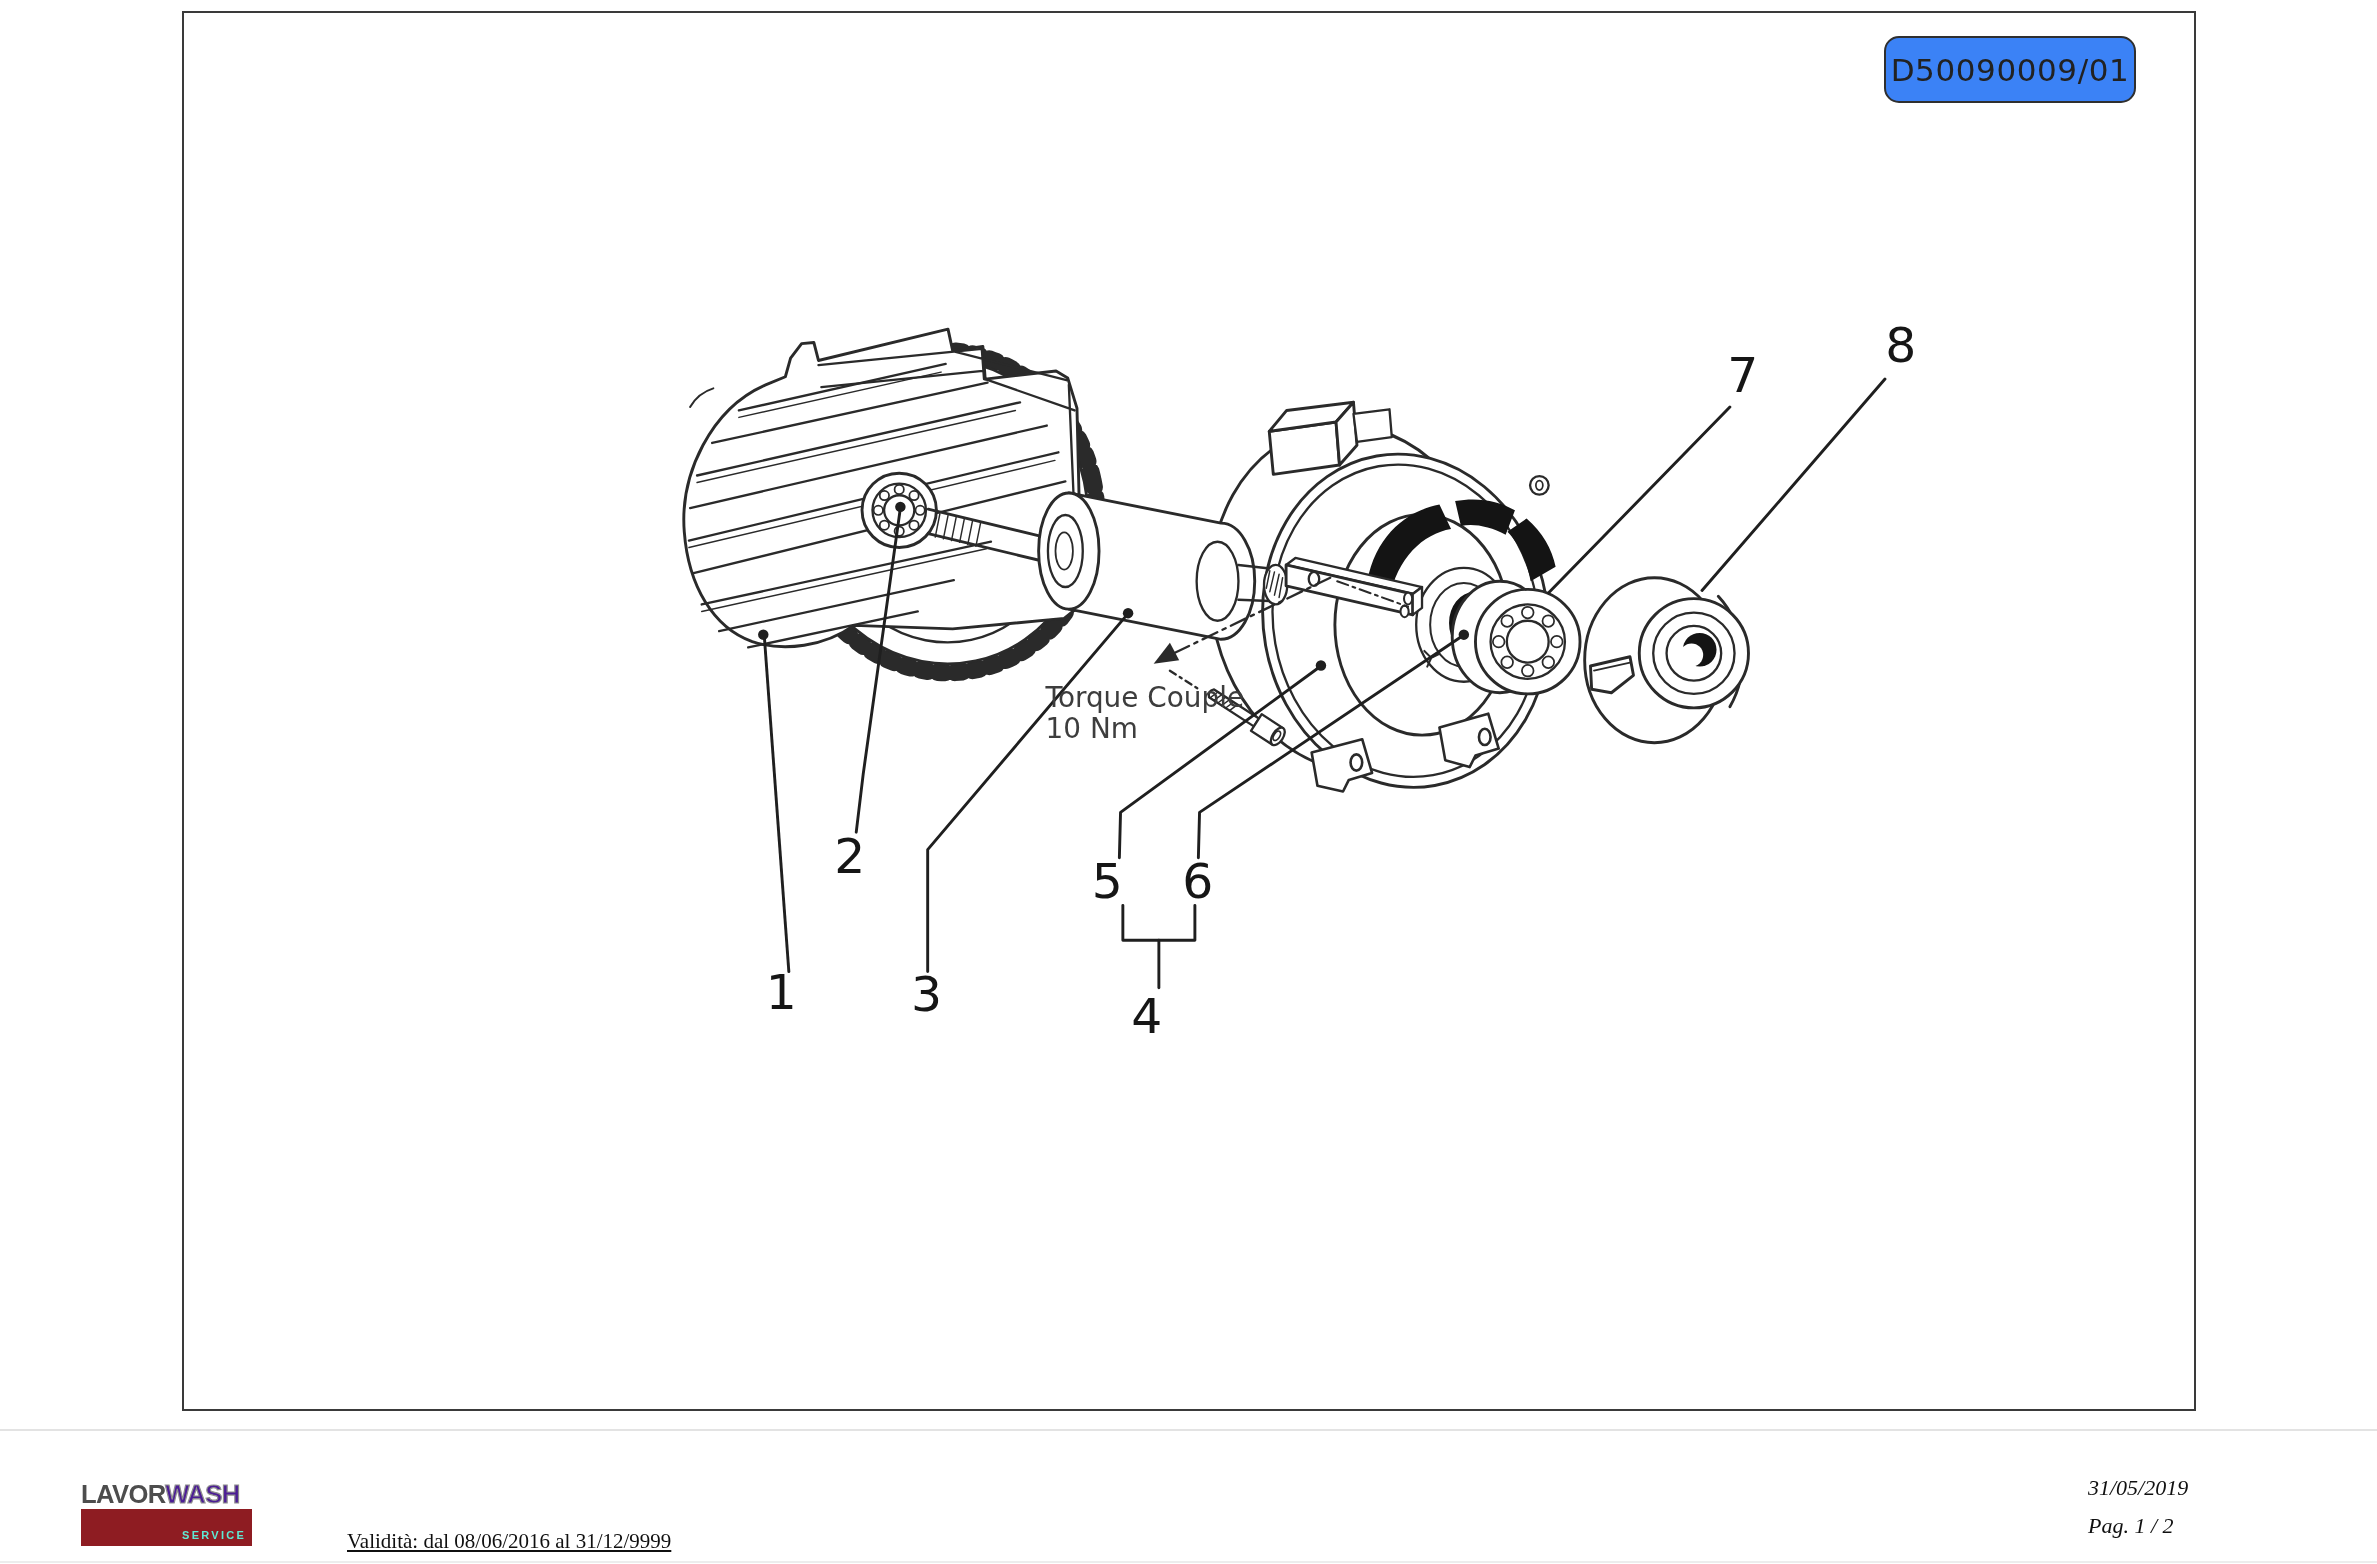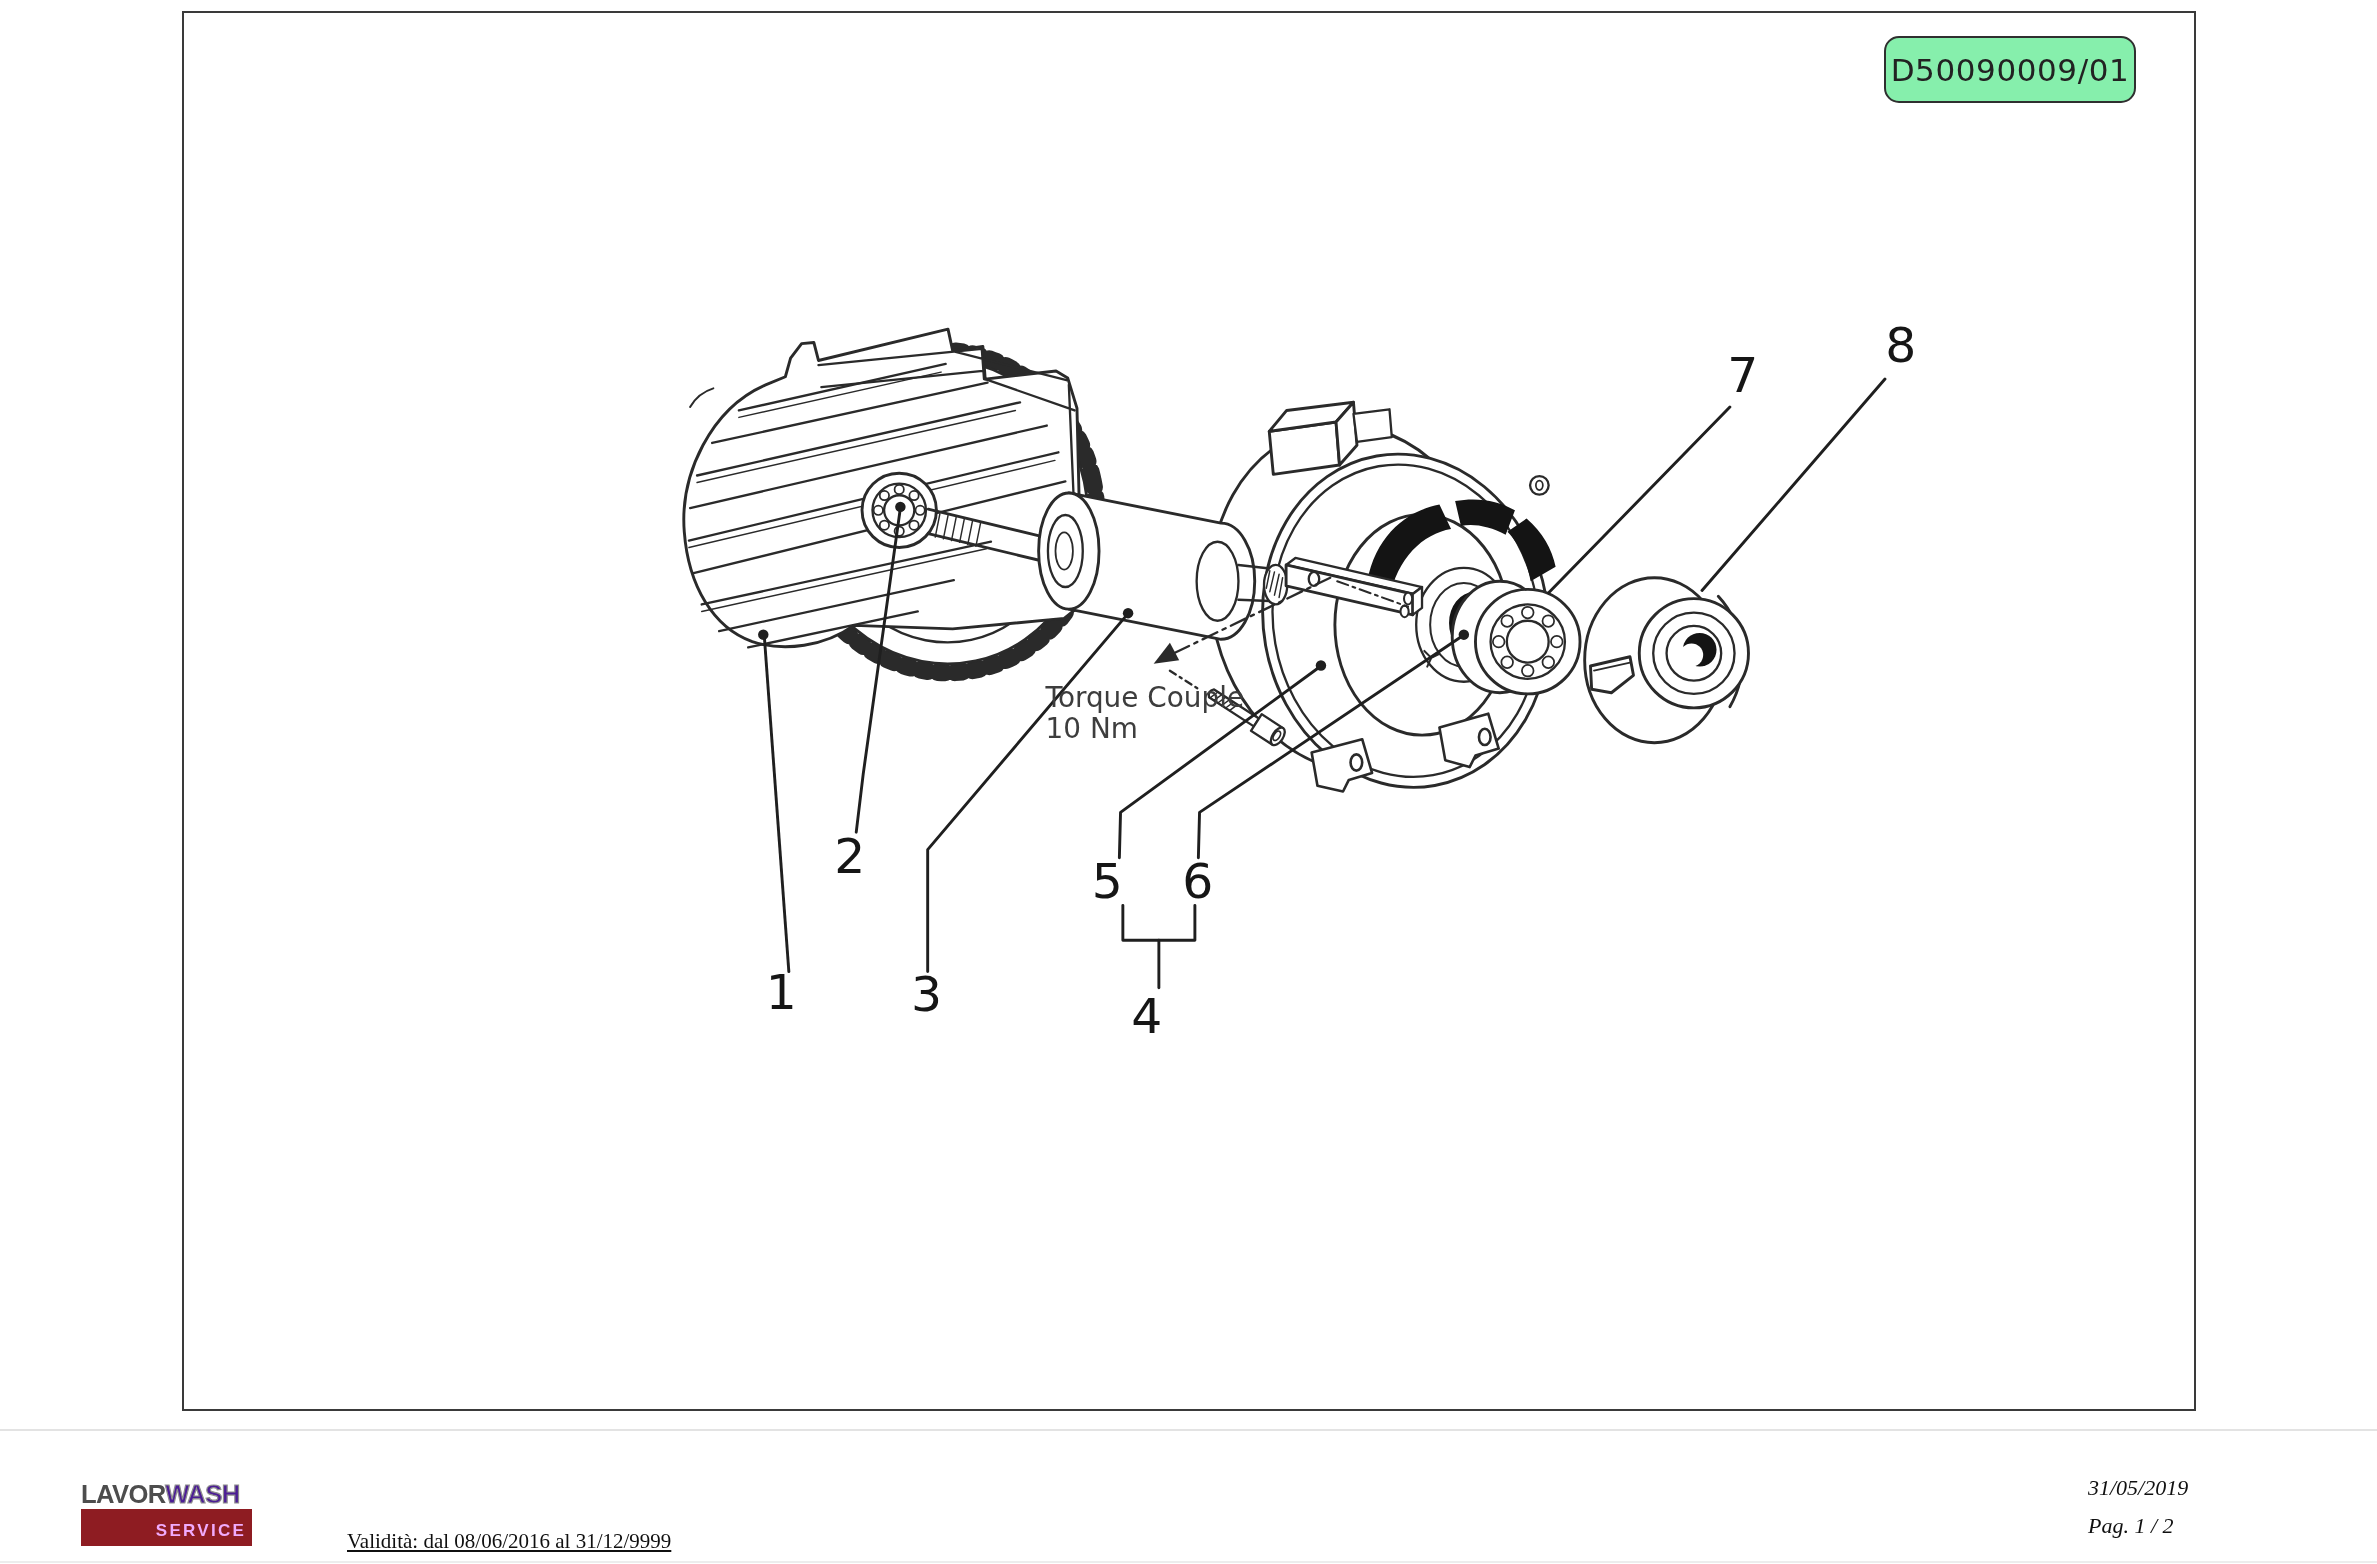--- a/index.html
+++ b/index.html
@@ -4,33 +4,33 @@
 <style>
   html,body{margin:0;padding:0;background:#fff;}
   #page{position:relative;width:2377px;height:1565px;background:#ffffff;overflow:hidden;
         font-family:"DejaVu Sans",sans-serif;}
   
   #frame{position:absolute;left:182px;top:10.5px;width:2014px;height:1400px;
          border:2.9px solid #3a3a3a;box-sizing:border-box;background:#fff;}
   #docbox{position:absolute;left:1884px;top:36px;width:252px;height:67px;
           border:2.9px solid #2f2f2f;border-radius:15px;box-sizing:border-box;
           display:flex;align-items:center;justify-content:center;
-          font-size:31px;color:#222;letter-spacing:0.6px;background:#86efac;}
+          font-size:31px;color:#222;letter-spacing:0.6px;background:#3b82f6;}
   
   #art{position:absolute;left:0;top:0;width:2377px;height:1565px;}
   
   #sep{position:absolute;left:0;top:1429px;width:2377px;height:1.7px;background:#e3e3e3;}
   #sep2{position:absolute;left:0;top:1561px;width:2377px;height:1.7px;background:#ededed;}
   #logo{position:absolute;left:81px;top:1482px;width:171px;height:64px;font-family:"Liberation Sans",sans-serif;}
   #logo .row1{height:25.6px;line-height:25.6px;font-weight:800;font-size:25.6px;white-space:nowrap;}
   #logo .lavor{color:#4d4d4d;letter-spacing:-0.6px;text-align:center;}
   #logo .wash{color:#4c1d95;-webkit-text-stroke:1.2px #8f8f8f;letter-spacing:-0.6px;}
   #logo .row2{position:relative;margin-top:1.2px;width:171px;height:37px;background:#8e1c22;}
-  #logo .service{position:absolute;right:5.8px;bottom:4.6px;font-size:17px;font-weight:700;
-                 color:#f0abfc;letter-spacing:2.3px;}
+  #logo .service{position:absolute;right:5.8px;bottom:4.6px;font-size:11px;font-weight:700;
+                 color:#5eead4;letter-spacing:2.3px;}
   .ftxt{position:absolute;left:347px;font-family:"Liberation Serif",serif;color:#101010;white-space:nowrap;}
   #f-italic{top:1451px;font-size:22px;font-style:italic;}
   #f-bold{top:1485px;font-size:33px;font-weight:700;}
   #f-valid{top:1529px;font-size:21px;text-decoration:underline;}
   .fright{position:absolute;left:2088px;font-family:"Liberation Serif",serif;color:#101010;font-size:22px;white-space:nowrap;font-style:italic;}
   #f-date{top:1475px;}
   #f-page{top:1513px;text-align:center;}
 </style>
 </head>
 <body>

